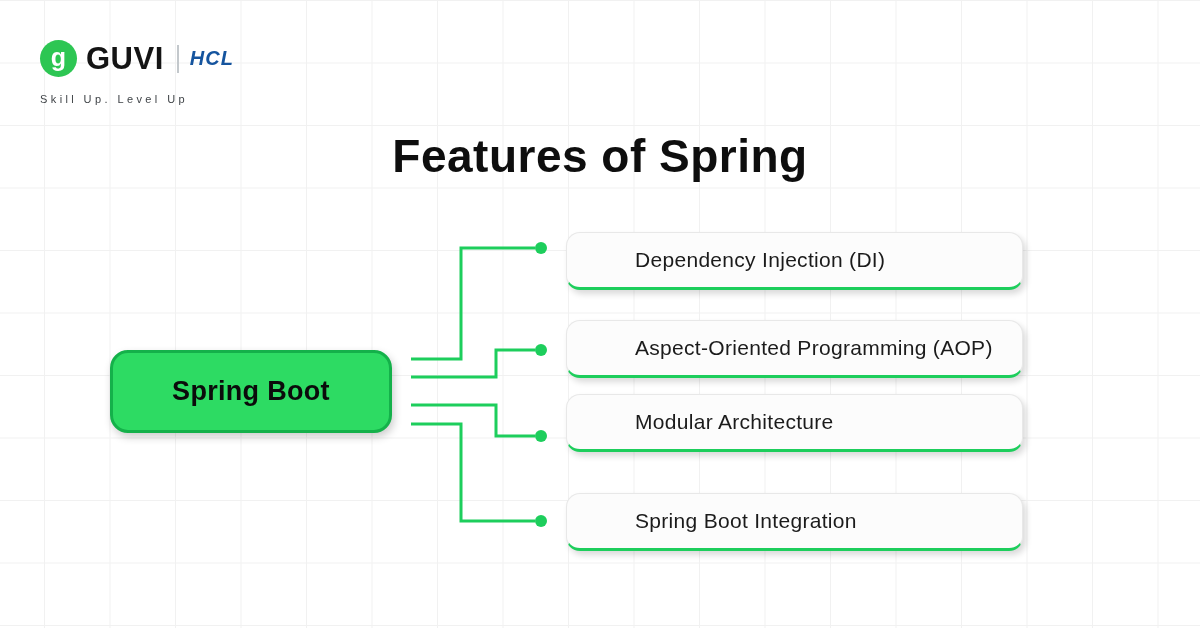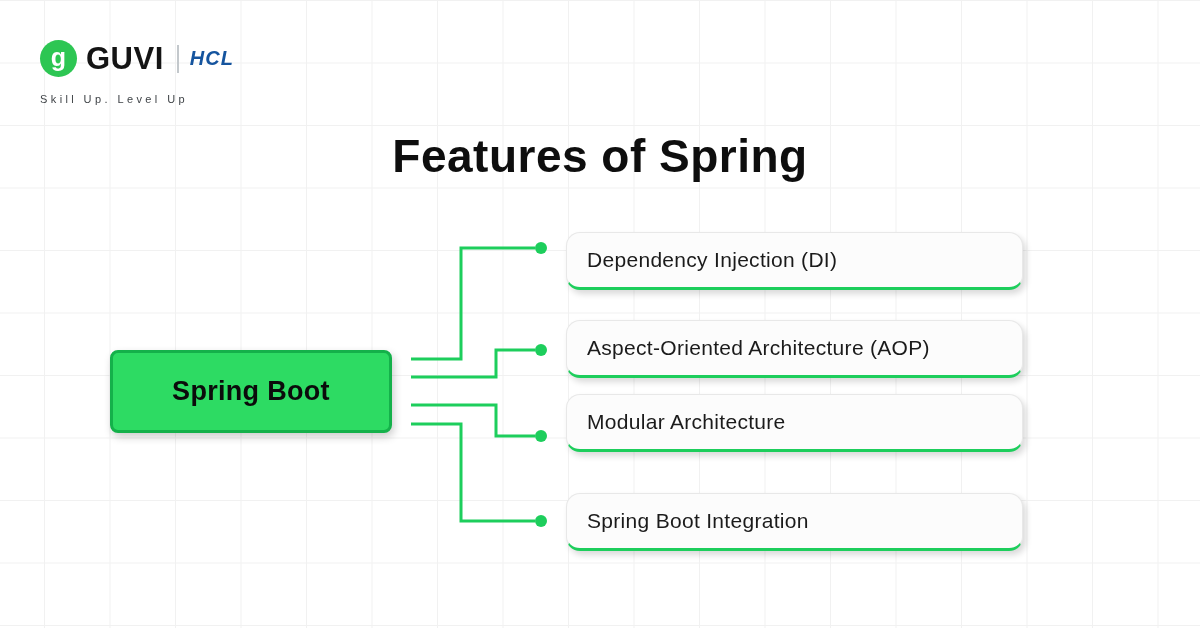--- a/index.html
+++ b/index.html
@@ -65,21 +65,21 @@
     letter-spacing: 0.5px;
     margin-top: 13px;
   }
 
   
   .root-node {
     position: absolute; left: 110px; top: 350px;
     width: 282px; height: 83px;
     background: var(--node-fill);
     border: 3px solid var(--node-border);
-    border-radius: 8px;
+    border-radius: 18px;
     box-shadow: 2px 4px 8px rgba(0,0,0,0.20);
     display: flex; align-items: center; justify-content: center;
     font-size: 27px; font-weight: 700; color: #0b0b0b;
     letter-spacing: 0.3px;
   }
 
   
   .connectors {
     position: absolute; left: 0; top: 0;
     width: 1200px; height: 628px;
@@ -95,21 +95,21 @@
   
   .feature-node {
     position: absolute; left: 566px;
     width: 457px; height: 58px;
     background: #fcfcfc;
     border: 1px solid #e8e8e8;
     border-bottom: 3px solid var(--accent-green);
     border-radius: 14px;
     box-shadow: 3px 4px 6px rgba(0,0,0,0.15);
     display: flex; align-items: center;
-    padding-left: 20px;
+    padding-left: 68px;
     font-size: 21px; color: #1b1b1b;
     letter-spacing: 0.3px;
   }
   .feature-1 { top: 232px; }
   .feature-2 { top: 320px; }
   .feature-3 { top: 394px; }
   .feature-4 { top: 493px; }
 </style>
 </head>
 <body>
@@ -142,21 +142,21 @@
     <circle class="conn-dot" cx="541" cy="248" r="6"></circle>
     <circle class="conn-dot" cx="541" cy="350" r="6"></circle>
     <circle class="conn-dot" cx="541" cy="436" r="6"></circle>
     <circle class="conn-dot" cx="541" cy="521" r="6"></circle>
   </svg>
 
   <div class="feature-node feature-1">
     <span>Dependency Injection (DI)</span>
   </div>
   <div class="feature-node feature-2">
-    <span>Aspect-Oriented Architecture (AOP)</span>
+    <span>Aspect-Oriented Programming (AOP)</span>
   </div>
   <div class="feature-node feature-3">
     <span>Modular Architecture</span>
   </div>
   <div class="feature-node feature-4">
     <span>Spring Boot Integration</span>
   </div>
 
 </div>
 

